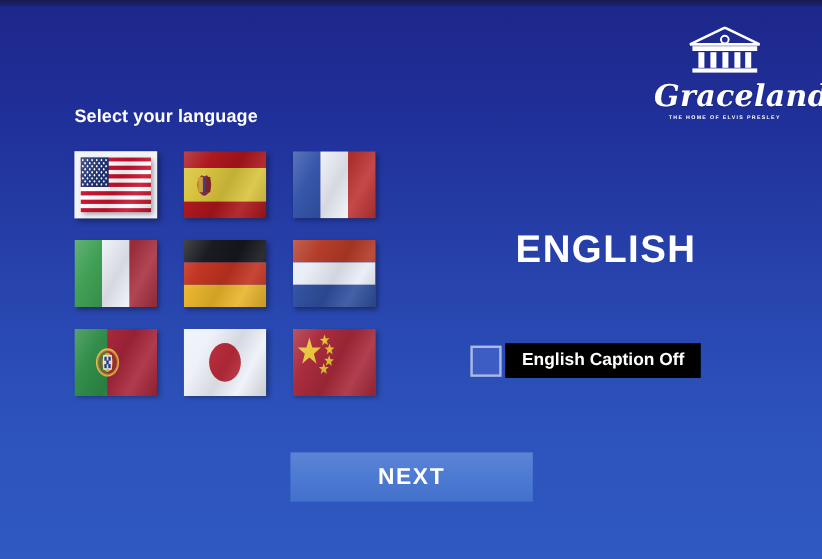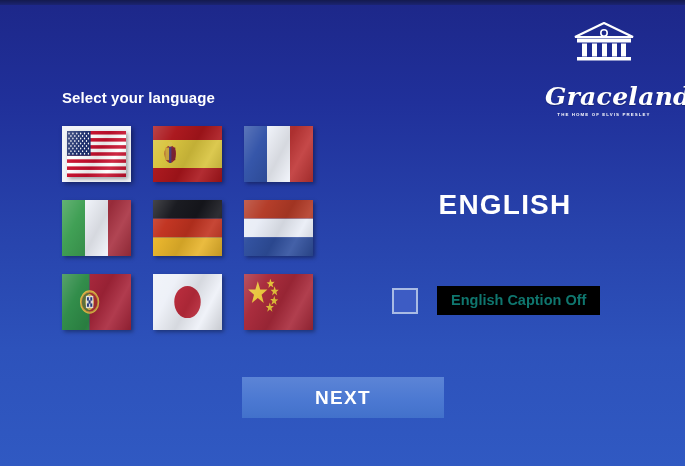--- a/index.html
+++ b/index.html
@@ -48,21 +48,21 @@
   }
   .logo-building { display: block; margin: 0 auto; }
   .logo-word {
     display: block;
     font-family: "DejaVu Serif", serif;
     font-style: italic;
     font-weight: bold;
     font-size: 25px;
     line-height: 1;
     letter-spacing: 0.3px;
-    margin-top: 18px;
+    margin-top: 0;
     text-shadow: 0 1px 1px rgba(0,0,0,0.25);
   }
   .logo-tagline {
     display: block;
     font-size: 4.4px;
     font-weight: bold;
     letter-spacing: 1.1px;
     margin-top: 3px;
     white-space: nowrap;
   }
@@ -124,21 +124,21 @@
   }
   .flag svg { display: block; width: 100%; height: 100%; }
 
   
   .language-name {
     position: absolute;
     left: 380px;
     top: 189px;
     width: 250px;
     text-align: center;
-    font-size: 28px;
+    font-size: 32px;
     font-weight: bold;
     color: #ffffff;
     letter-spacing: 1.2px;
   }
 
   
   .caption-row {
     position: absolute;
     left: 392px;
     top: 286px;
@@ -147,23 +147,23 @@
   }
   .caption-checkbox {
     width: 26px;
     height: 26px;
     background: #3d5cc4;
     border: 2px solid #a9bbe4;
     cursor: pointer;
     flex: 0 0 auto;
   }
   .caption-label {
-    margin-left: 19px;
+    margin-left: 3px;
     background: #000000;
-    color: #0f766e;
+    color: #ffffff;
     font-size: 14.5px;
     font-weight: bold;
     padding: 6px 14px 7px 14px;
     white-space: nowrap;
     cursor: pointer;
   }
 
   
   .next-button {
     position: absolute;

